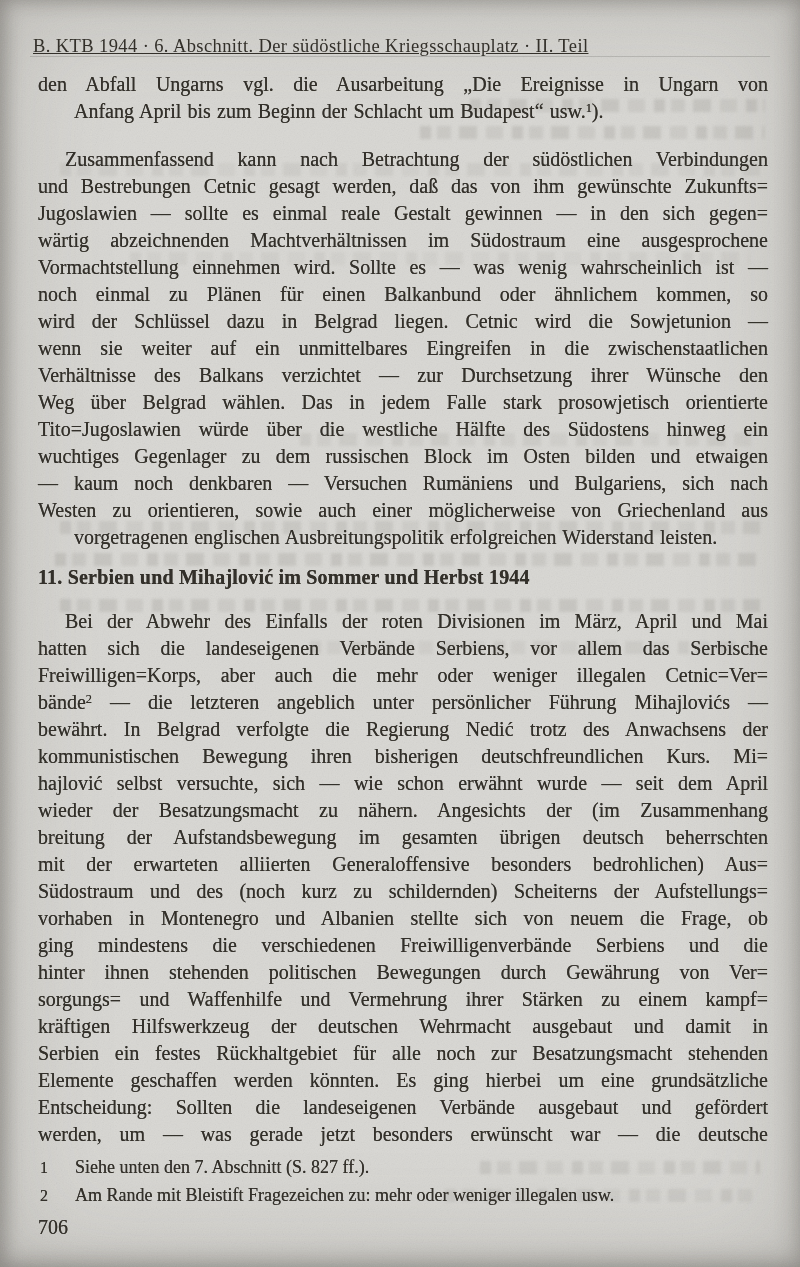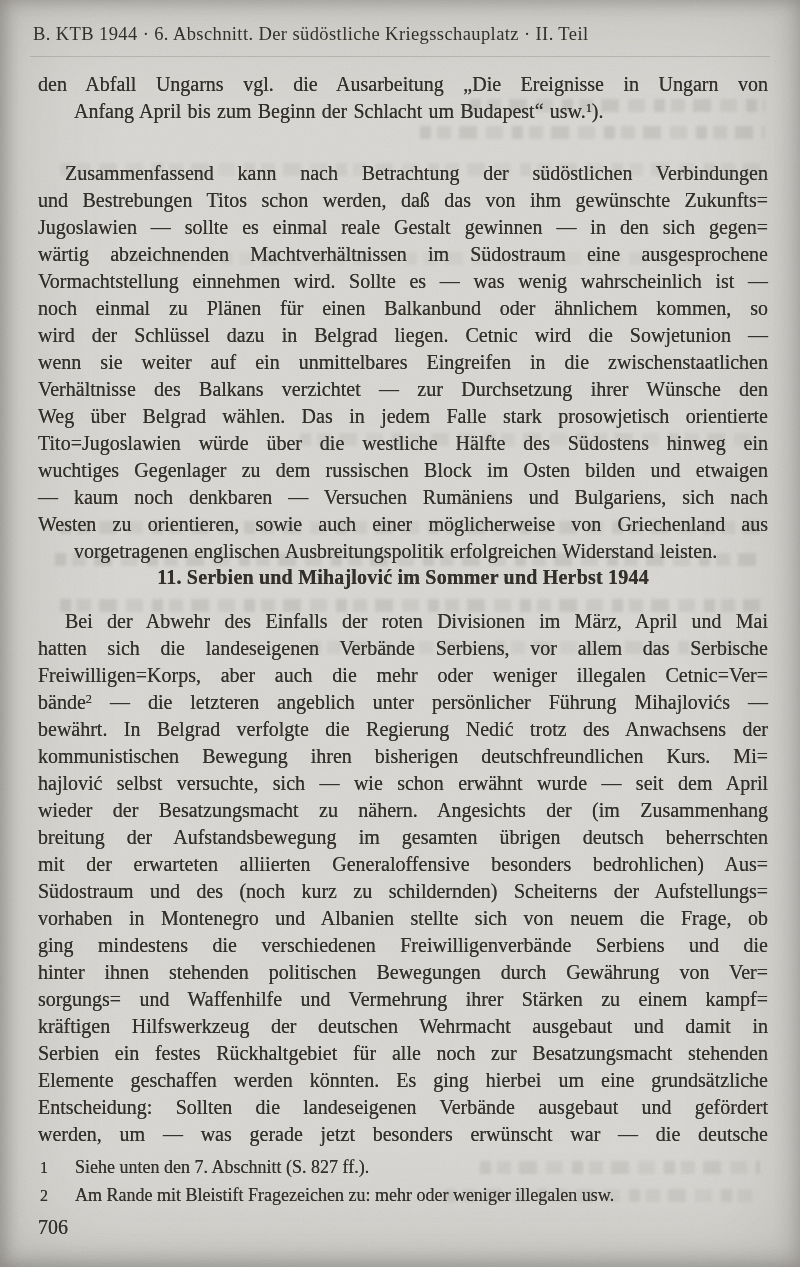--- a/index.html
+++ b/index.html
@@ -13,46 +13,47 @@
     box-shadow: inset 0 0 110px rgba(96,93,86,.26),
                 inset 6px 0 16px rgba(82,80,74,.28),
                 inset -4px 0 22px rgba(96,93,86,.22),
                 inset 0 -8px 26px rgba(96,93,86,.22);
     color:var(--ink);
   }
 
   .grain { position:absolute; inset:0; width:800px; height:1267px; pointer-events:none; }
 
   .running-header {
-    position:absolute; left:33px; top:24px; width:740px;
+    position:absolute; left:33px; top:36px; width:740px;
     font-size:18.5px; letter-spacing:.4px; white-space:nowrap;
     font-variant-numeric:oldstyle-nums;
+    text-decoration:underline;
   }
   .header-rule {
     position:absolute; left:30px; top:56px; width:740px; height:1px;
     background:rgba(72,70,63,.20);
   }
 
   .body-col { position:absolute; left:38px; top:0; width:730px; }
 
   .para { position:absolute; left:0; width:730px; font-size:20px; line-height:27px;
           word-spacing:1.2px; font-variant-numeric:oldstyle-nums;
           text-shadow:0 0 .5px rgba(51,48,42,.85); }
   .para .line { text-align:justify; text-align-last:justify; white-space:nowrap; }
   .para.last-left .line:last-child { text-align-last:left;margin-left:36px; }
   .para.indent .line:first-child { text-indent:27px; }
   .para sup { font-size:62%; line-height:0; vertical-align:6px; }
 
   .p1 { top:71px; }
-  .p2 { top:160px; }
+  .p2 { top:146px; }
   .p3 { top:608px; }
 
   .section-heading {
     position:absolute; left:0; top:566px; width:730px;
-    font-size:20px; font-weight:bold; text-align:center; letter-spacing:.2px;
+    font-size:20px; font-weight:bold; text-align:left; letter-spacing:.2px;
     font-variant-numeric:oldstyle-nums;
     text-shadow:0 0 .6px rgba(51,48,42,.9);
   }
 
   .footnotes { position:absolute; left:40px; top:1154px; width:730px;
                font-size:18px; line-height:27.5px; font-variant-numeric:oldstyle-nums;
                text-shadow:0 0 .4px rgba(51,48,42,.8); }
   .footnote { white-space:nowrap;font-family:Liberation Serif, serif; }
   .fn-marker { display:inline-block; width:35px; font-size:16px; }
 
@@ -109,21 +110,21 @@
   <div class="header-rule"></div>
 
   <div class="body-col">
     <div class="para p1 last-left">
         <div class="line">den Abfall Ungarns vgl. die Ausarbeitung „Die Ereignisse in Ungarn von</div>
         <div class="line">Anfang April bis zum Beginn der Schlacht um Budapest“ usw.<sup>1</sup>).</div>
       </div>
 
     <div class="para p2 indent last-left">
         <div class="line">Zusammenfassend kann nach Betrachtung der südöstlichen Verbindungen</div>
-        <div class="line">und Bestrebungen Titos schon werden, daß das von ihm gewünschte Zukunfts=</div>
+        <div class="line">und Bestrebungen Cetnic gesagt werden, daß das von ihm gewünschte Zukunfts=</div>
         <div class="line">Jugoslawien — sollte es einmal reale Gestalt gewinnen — in den sich gegen=</div>
         <div class="line">wärtig abzeichnenden Machtverhältnissen im Südostraum eine ausgesprochene</div>
         <div class="line">Vormachtstellung einnehmen wird. Sollte es — was wenig wahrscheinlich ist —</div>
         <div class="line">noch einmal zu Plänen für einen Balkanbund oder ähnlichem kommen, so</div>
         <div class="line">wird der Schlüssel dazu in Belgrad liegen. Cetnic wird die Sowjetunion —</div>
         <div class="line">wenn sie weiter auf ein unmittelbares Eingreifen in die zwischenstaatlichen</div>
         <div class="line">Verhältnisse des Balkans verzichtet — zur Durchsetzung ihrer Wünsche den</div>
         <div class="line">Weg über Belgrad wählen. Das in jedem Falle stark prosowjetisch orientierte</div>
         <div class="line">Tito=Jugoslawien würde über die westliche Hälfte des Südostens hinweg ein</div>
         <div class="line">wuchtiges Gegenlager zu dem russischen Block im Osten bilden und etwaigen</div>

